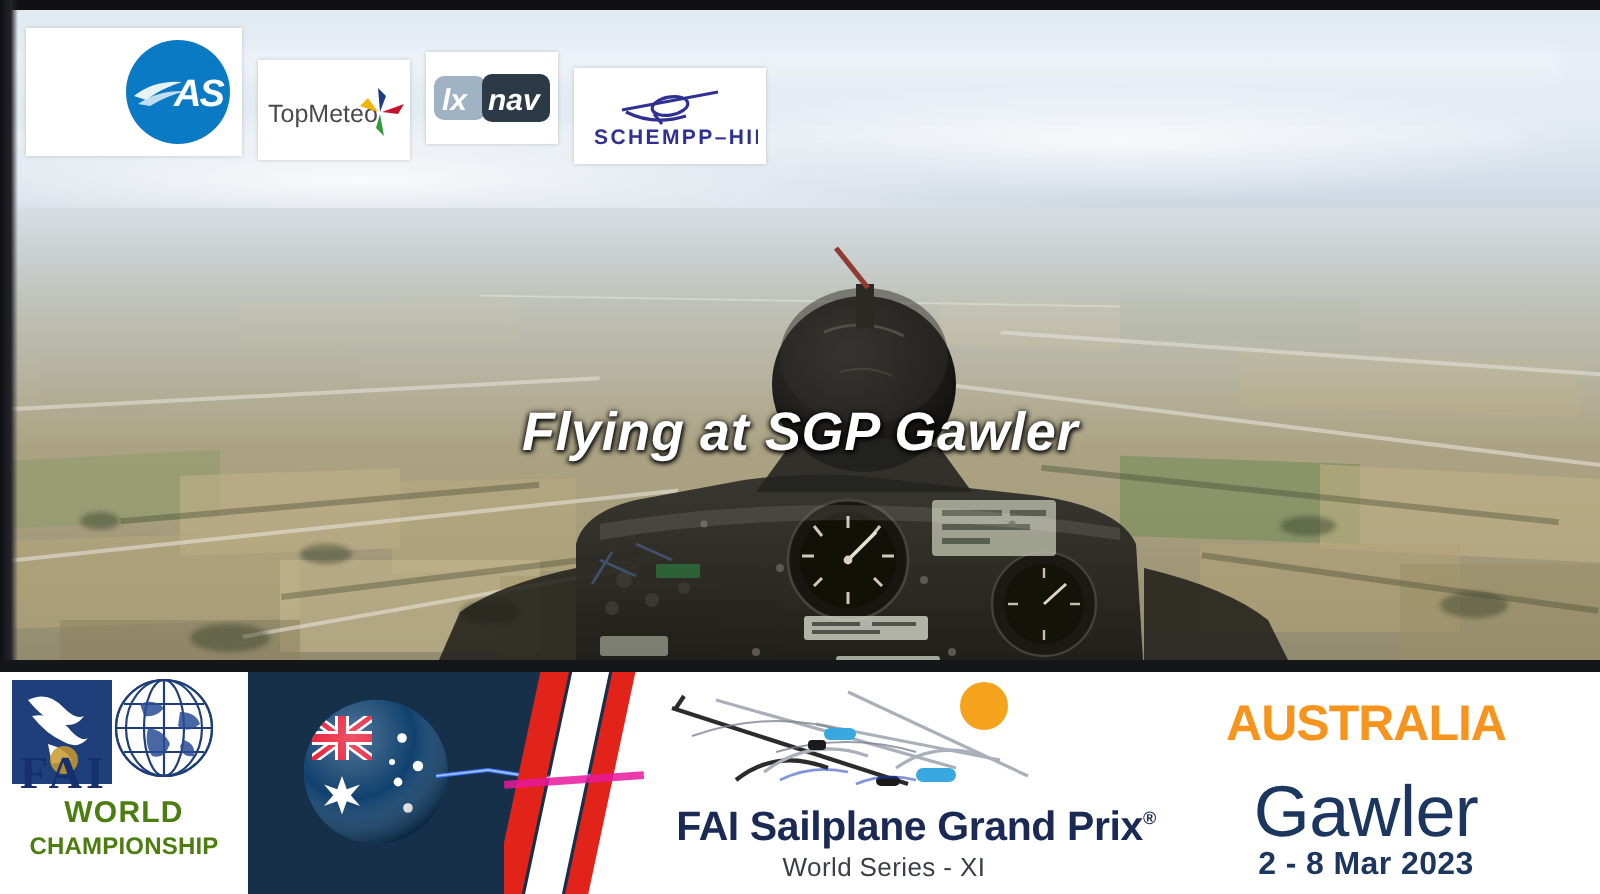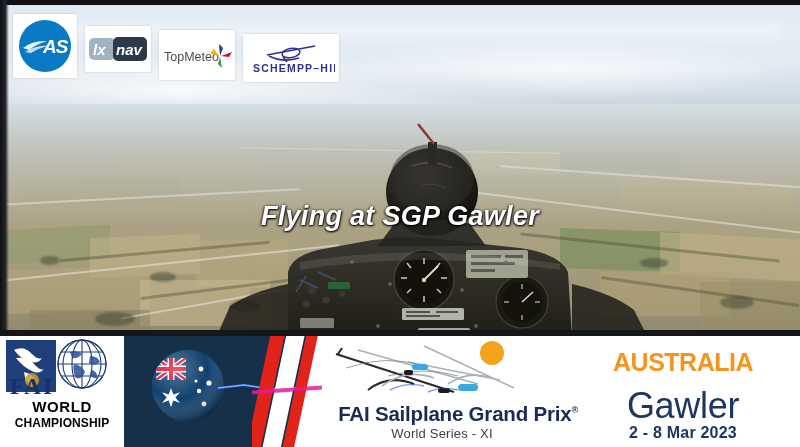--- a/index.html
+++ b/index.html
@@ -129,21 +129,21 @@
     align-items: flex-start;
     gap: 8px;
   }
   .logo-tile {
     background: #ffffff;
     display: flex;
     align-items: center;
     justify-content: center;
     box-shadow: 0 0 2px rgba(0,0,0,.18);
   }
-  .tile-as     { width: 64px; height: 64px; }
+  .tile-as     { width: 64px; height: 64px; padding-left: 44px; }
   .tile-lxnav  { width: 66px; height: 46px; margin-top: 12px; }
   .tile-topmet { width: 76px; height: 50px; margin-top: 16px; }
   .tile-sh     { width: 96px; height: 48px; margin-top: 20px; }
 
   
   #banner {
     position: absolute;
     left: 0; top: 336px;
     width: 800px;
     height: 111px;
@@ -162,21 +162,21 @@
     width: 124px; height: 111px;
     background: #ffffff;
     overflow: hidden;
     text-decoration: underline;
   }
   .fai-text {
     position: absolute;
     left: 0;
     width: 124px;
     text-align: center;
-    color: #000000;
+    color: #4d7c0f;
     font-weight: bold;
     font-family: "Liberation Sans", sans-serif;
   }
   .fai-word  { top: 62px; font-size: 15px; letter-spacing: .6px; }
   .fai-champ { top: 80px; font-size: 12px; letter-spacing: .1px; }
 
   .aus-sphere {
     position: absolute;
     left: 152px; top: 14px;
     width: 72px; height: 72px;
@@ -453,38 +453,38 @@
             <path d="M6 30 Q16 22 30 23 Q20 26 12 32 Z" opacity=".9"></path>
             <path d="M8 34 Q18 27 32 27.5 Q22 30 14 35 Z" opacity=".75"></path>
           </g>
           <g fill="#ffffff" font-family="'Liberation Sans',sans-serif" font-weight="bold" font-style="italic">
             <text x="26" y="35" font-size="19" letter-spacing="-1">AS</text>
           </g>
           <path d="M24 20 L20 36 L44 36" stroke="#ffffff" stroke-width="0" fill="none"></path>
         </svg>
       </div>
 
-      <div class="logo-tile tile-lxnav">
-        <svg width="58" height="26" viewBox="0 0 58 26">
-          <rect x="0" y="2" width="26" height="22" rx="5" fill="#9fb3c4"></rect>
-          <rect x="24" y="1" width="34" height="24" rx="5" fill="#2b3a46"></rect>
-          <text x="4" y="19" font-family="'Liberation Sans',sans-serif" font-size="15" font-weight="bold" font-style="italic" fill="#ffffff">lx</text>
-          <text x="27" y="19" font-family="'Liberation Sans',sans-serif" font-size="15" font-weight="bold" font-style="italic" fill="#ffffff">nav</text>
-        </svg>
-      </div>
-
       <div class="logo-tile tile-topmet">
         <svg width="70" height="30" viewBox="0 0 70 30">
           <text x="2" y="21" font-family="'Liberation Sans',sans-serif" font-size="12.5" fill="#4a4a4a">TopMeteo</text>
           <g>
             <path d="M58 16 L57 4 L61 8 Z" fill="#1d3c86"></path>
             <path d="M59 16 L70 12 L67 17 Z" fill="#c8102e"></path>
             <path d="M58 17 L60 28 L56 24 Z" fill="#2e9b3f"></path>
             <path d="M57 16 L48 13 L52 9 Z" fill="#f5b301"></path>
           </g>
+        </svg>
+      </div>
+
+      <div class="logo-tile tile-lxnav">
+        <svg width="58" height="26" viewBox="0 0 58 26">
+          <rect x="0" y="2" width="26" height="22" rx="5" fill="#9fb3c4"></rect>
+          <rect x="24" y="1" width="34" height="24" rx="5" fill="#2b3a46"></rect>
+          <text x="4" y="19" font-family="'Liberation Sans',sans-serif" font-size="15" font-weight="bold" font-style="italic" fill="#ffffff">lx</text>
+          <text x="27" y="19" font-family="'Liberation Sans',sans-serif" font-size="15" font-weight="bold" font-style="italic" fill="#ffffff">nav</text>
         </svg>
       </div>
 
       <div class="logo-tile tile-sh">
         <svg width="88" height="38" viewBox="0 0 88 38">
           <g stroke="#2e3192" stroke-width="1.6" fill="none">
             <path d="M20 16 L68 7"></path>
             <path d="M22 17 q 14 7 30 2"></path>
             <ellipse cx="44" cy="14" rx="9" ry="4.5" transform="rotate(-10 44 14)"></ellipse>
             <path d="M36 18 l 4 5"></path>

